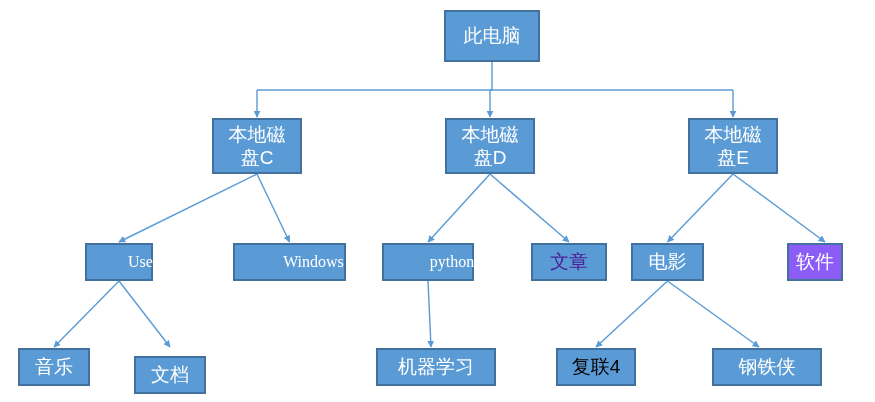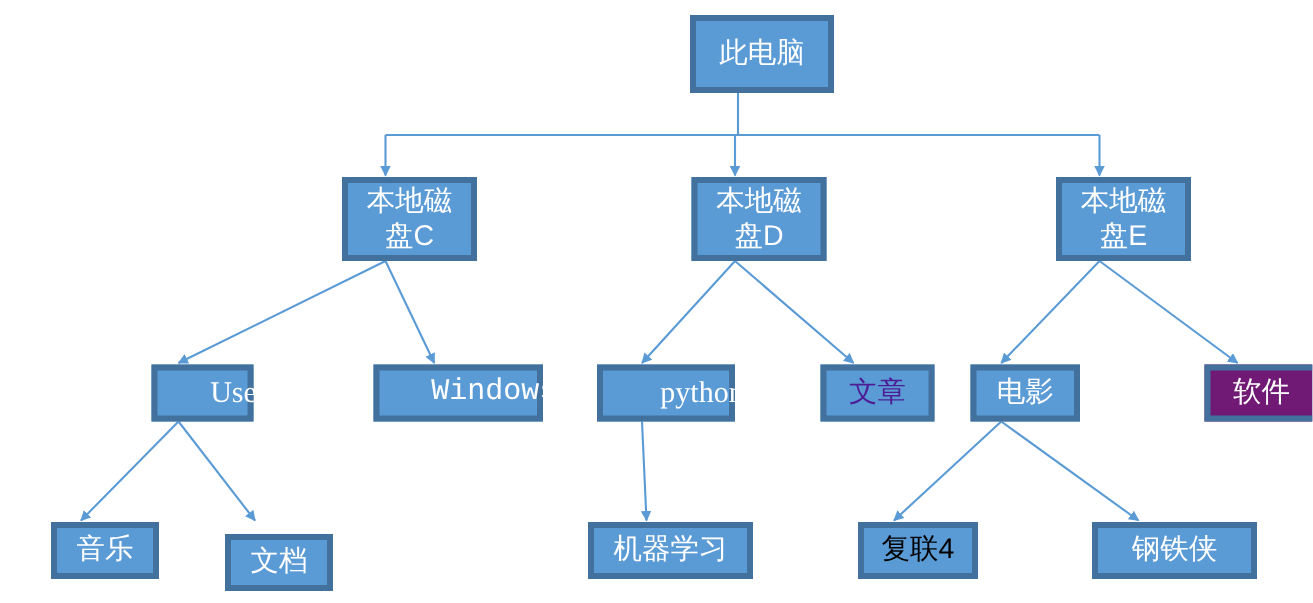--- a/index.html
+++ b/index.html
@@ -19,37 +19,36 @@
     position: absolute;
     left: 0;
     top: 0;
     width: 875px;
     height: 402px;
   }
   .node {
     position: absolute;
     box-sizing: border-box;
     background: #5B9BD5;
-    border: 4px solid #404040;
+    border: 2px solid #404040;
     color: #ffffff;
     display: flex;
     align-items: center;
     justify-content: center;
     text-align: center;
     line-height: 1.22;
     z-index: 2;
     font-size: 19px;
     letter-spacing: 0px;
     white-space: pre-line;
     user-select: none;
-    margin-left: 16px;
   }
   .node.latin {
     font-family: "Liberation Serif", serif;
-    font-size: 20px;
+    font-size: 16px;
     padding-left: 48px;
   }
   .node.cjk {
     font-family: "Liberation Sans", sans-serif;
   }
 </style>
 </head>
 <body>
 
 <div id="canvas">
@@ -82,24 +81,24 @@
   </svg>
   <div id="node-layer">
       <div class="node cjk" style="left: 444px; top: 10px; width: 96px; height: 52px; background: rgb(91, 155, 213); border-color: rgb(65, 113, 156); color: rgb(255, 255, 255);">此电脑</div>
       <div class="node cjk" style="left: 212px; top: 118px; width: 90px; height: 56px; background: rgb(91, 155, 213); border-color: rgb(65, 113, 156); color: rgb(255, 255, 255);">本地磁
 盘C</div>
       <div class="node cjk" style="left: 445px; top: 118px; width: 90px; height: 56px; background: rgb(91, 155, 213); border-color: rgb(65, 113, 156); color: rgb(255, 255, 255);">本地磁
 盘D</div>
       <div class="node cjk" style="left: 688px; top: 118px; width: 90px; height: 56px; background: rgb(91, 155, 213); border-color: rgb(65, 113, 156); color: rgb(255, 255, 255);">本地磁
 盘E</div>
       <div class="node latin" style="left: 85px; top: 243px; width: 68px; height: 38px; background: rgb(91, 155, 213); border-color: rgb(65, 113, 156); color: rgb(255, 255, 255);">User</div>
-      <div class="node latin" style="left: 233px; top: 243px; width: 113px; height: 38px; background: rgb(91, 155, 213); border-color: rgb(65, 113, 156); color: rgb(255, 255, 255); font-family: Liberation Mono, monospace;">Windows</div>
+      <div class="node latin" style="left: 233px; top: 243px; width: 113px; height: 38px; background: rgb(91, 155, 213); border-color: rgb(65, 113, 156); color: rgb(255, 255, 255);">Windows</div>
       <div class="node latin" style="left: 382px; top: 243px; width: 92px; height: 38px; background: rgb(91, 155, 213); border-color: rgb(65, 113, 156); color: rgb(255, 255, 255);">python</div>
       <div class="node cjk" style="left: 531px; top: 243px; width: 76px; height: 38px; background: rgb(91, 155, 213); border-color: rgb(65, 113, 156); color: #4c1d95;">文章</div>
       <div class="node cjk" style="left: 631px; top: 243px; width: 73px; height: 38px; background: rgb(91, 155, 213); border-color: rgb(65, 113, 156); color: rgb(255, 255, 255);">电影</div>
-      <div class="node cjk" style="left: 787px; top: 243px; width: 76px; height: 38px; background: #701a75; border-color: rgb(65, 113, 156); color: rgb(255, 255, 255);">软件</div>
+      <div class="node cjk" style="left: 787px; top: 243px; width: 56px; height: 38px; background: #8b5cf6; border-color: rgb(65, 113, 156); color: rgb(255, 255, 255);">软件</div>
       <div class="node cjk" style="left: 18px; top: 348px; width: 72px; height: 38px; background: rgb(91, 155, 213); border-color: rgb(65, 113, 156); color: rgb(255, 255, 255);">音乐</div>
       <div class="node cjk" style="left: 134px; top: 356px; width: 72px; height: 38px; background: rgb(91, 155, 213); border-color: rgb(65, 113, 156); color: rgb(255, 255, 255);">文档</div>
-      <div class="node cjk" style="left: 376px; top: 348px; width: 110px; height: 38px; background: rgb(91, 155, 213); border-color: rgb(65, 113, 156); color: rgb(255, 255, 255);">机器学习</div>
+      <div class="node cjk" style="left: 376px; top: 348px; width: 120px; height: 38px; background: rgb(91, 155, 213); border-color: rgb(65, 113, 156); color: rgb(255, 255, 255);">机器学习</div>
       <div class="node cjk" style="left: 556px; top: 348px; width: 80px; height: 38px; background: rgb(91, 155, 213); border-color: rgb(65, 113, 156); color: #000000;">复联4</div>
       <div class="node cjk" style="left: 712px; top: 348px; width: 110px; height: 38px; background: rgb(91, 155, 213); border-color: rgb(65, 113, 156); color: rgb(255, 255, 255);">钢铁侠</div>
     </div>
 </div>
 
 </body></html>

